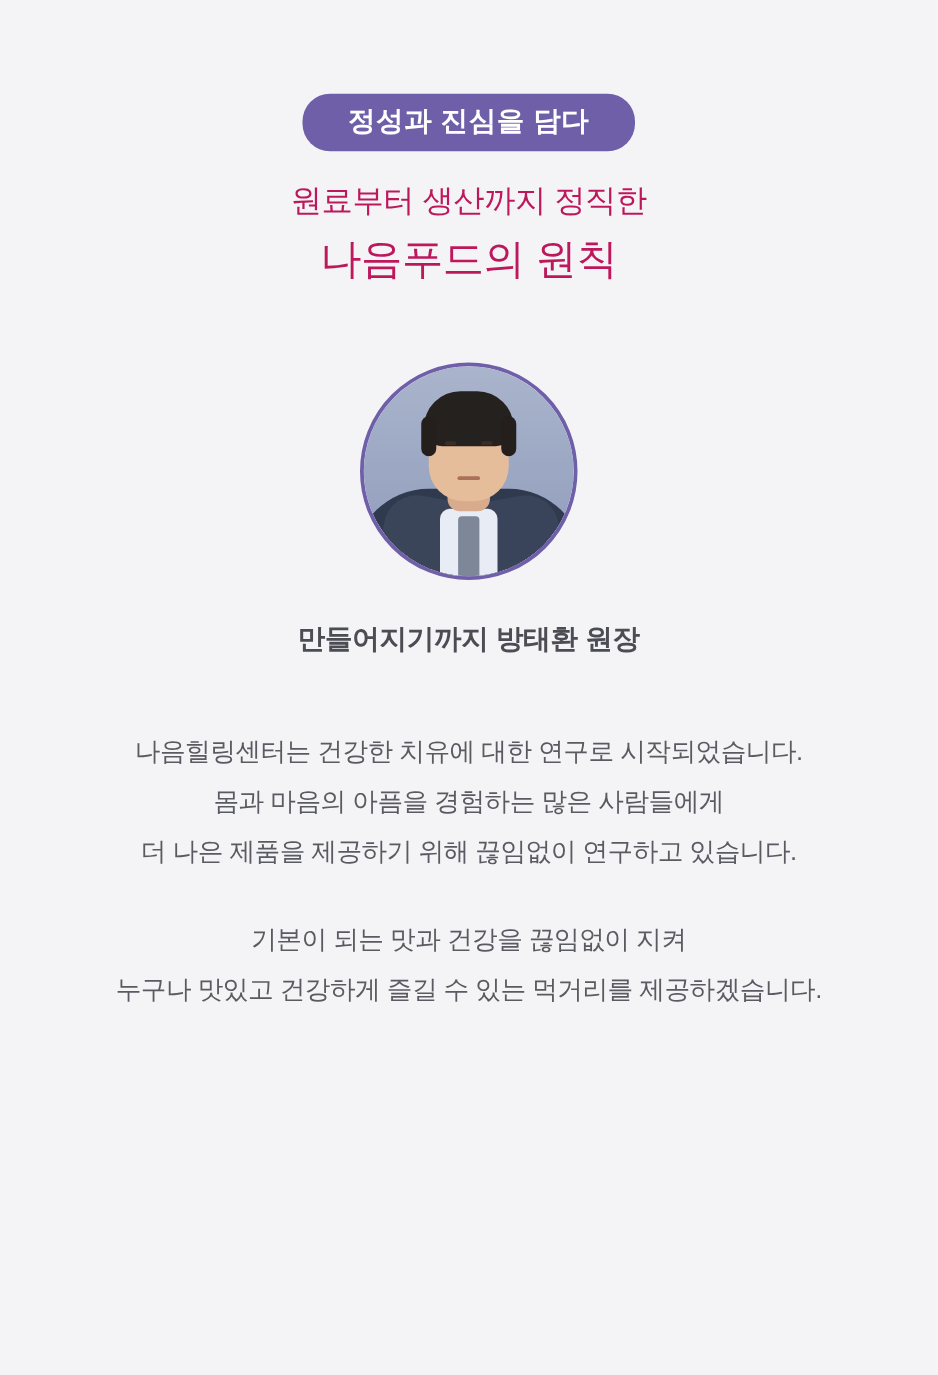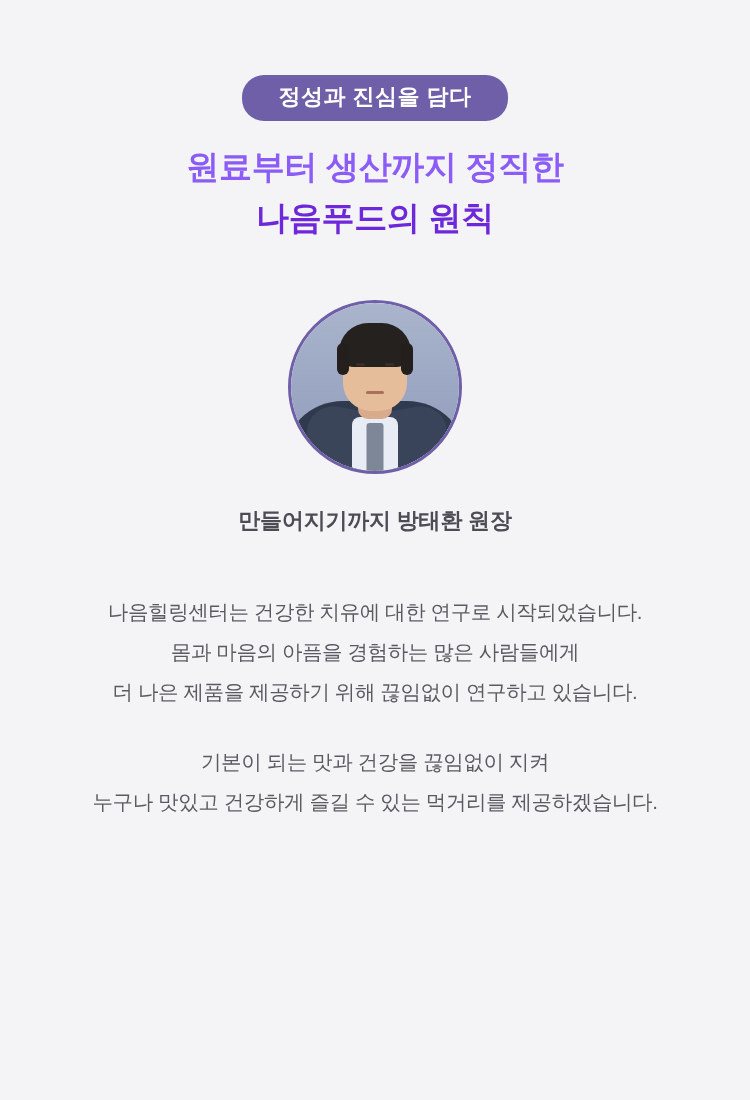--- a/index.html
+++ b/index.html
@@ -39,30 +39,30 @@
   }
 
   
   .headline {
     margin-top: 24px;
     text-align: center;
     line-height: 1.35;
   }
   .headline-line1 {
     display: block;
-    font-size: 33px;
-    font-weight: 700;
-    color: #8b5cf6;
+    font-size: 25px;
+    font-weight: 400;
+    color: #be185d;
     letter-spacing: -0.3px;
   }
   .headline-line2 {
     display: block;
     font-size: 33px;
-    font-weight: 700;
-    color: #6d28d9;
+    font-weight: 400;
+    color: #be185d;
     letter-spacing: -0.3px;
     margin-top: 6px;
   }
 
   
   .portrait-wrap {
     margin-top: 60px;
     width: 174px;
     height: 174px;
     border-radius: 50%;

